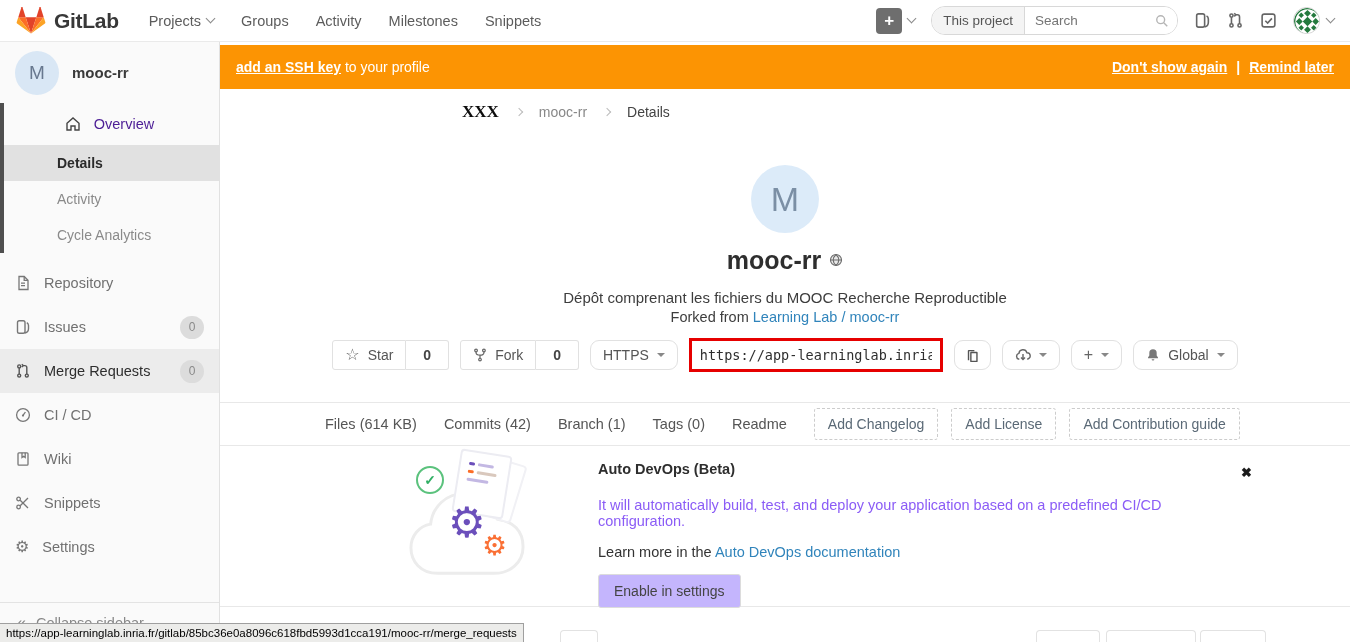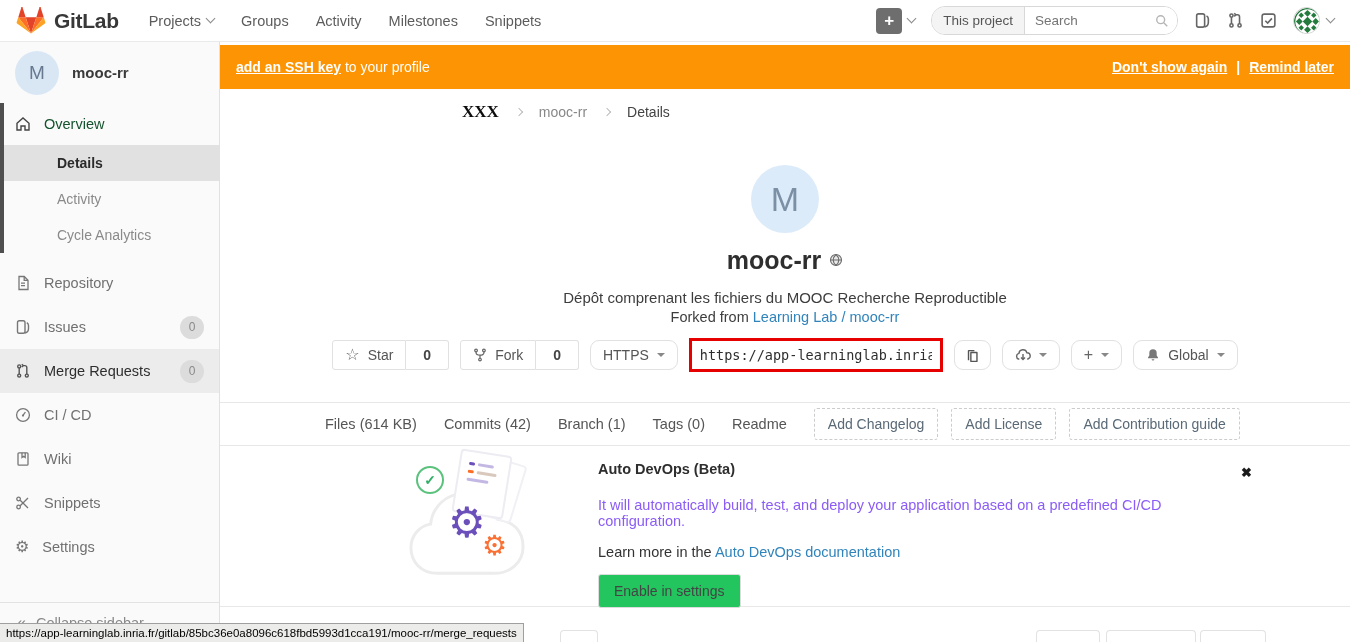--- a/index.html
+++ b/index.html
@@ -39,21 +39,21 @@
   
   .sidebar { position:absolute; top:42px; left:0; width:220px; height:600px; background:#fafafa;
     border-right:1px solid #e1e1e1; z-index:5; }
   .project-head { height:61px; display:flex; align-items:center; gap:13px; padding:0 15px; }
   .project-avatar { width:44px; height:44px; border-radius:50%; background:#d9e7f5; color:#68788f;
     font-size:19px; display:flex; align-items:center; justify-content:center; }
   .project-name { font-size:15px; color:#3a3a3a; font-weight:bold; }
   .overview-section { border-left:4px solid #4f4f4f; }
   .side-item { display:flex; align-items:center; gap:13px; padding:0 15px; font-size:14.5px; color:#707070; cursor:pointer; }
   .overview-section .side-item { padding-left:11px; }
-  .ov-item { height:42px; color:#14532d; }
+  .ov-item { height:42px; color:#4c1d95;justify-content:center; }
   .sub-item { height:36px; padding-left:53px; font-size:14px; color:#8a8a8a; cursor:pointer; display:flex; align-items:center; }
   .sub-active { background:#e1e1e1; color:#2b2b2b; font-weight:bold; }
   .top-item { height:44px; }
   .menu-block { margin-top:8px; }
   .row-hover { background:#ececec; }
   .badge { margin-left:auto; background:#dcdcdc; color:#8a8a8a; font-size:12px; min-width:24px; height:23px;
     border-radius:12px; display:flex; align-items:center; justify-content:center; padding:0 8px; }
   .gear-glyph { font-size:16px; color:#777; line-height:1; }
   .collapse-row { position:absolute; bottom:0; left:0; width:100%; height:40px; border-top:1px solid #e3e3e3;
     display:flex; align-items:center; gap:10px; padding:0 17px; color:#888; font-size:14.5px; cursor:pointer; background:#fafafa; }
@@ -119,21 +119,21 @@
   .check-circle { position:absolute; left:8px; top:14px; width:28px; height:28px; border:2px solid #5bc27d;
     border-radius:50%; background:#fff; color:#31af64; display:flex; align-items:center; justify-content:center;
     font-size:14px; font-weight:bold; }
   .gear-purple { position:absolute; left:40px; top:50px; font-size:42px; color:#6b4fbb; line-height:1; }
   .gear-orange { position:absolute; left:74px; top:80px; font-size:28px; color:#fa7035; line-height:1; }
   .devops-text { margin-left:68px; padding-top:15px; width:640px; }
   .devops-title { font-weight:bold; font-size:14.5px; color:#2e2e2e; }
   .devops-body { margin-top:20px; font-size:14.5px; color:#8b5cf6; }
   .devops-learn { margin-top:15px; font-size:14.5px; color:#333; white-space:pre-wrap; }
   .enable-btn { margin-top:14px; display:inline-block; border:1px solid #dcdcdc; border-radius:3px;
-    padding:8px 15px; font-size:14px; color:#444; background:#22c55e; cursor:pointer; }
+    padding:8px 15px; font-size:14px; color:#444; background:#c4b5fd; cursor:pointer; }
   .close-x { position:absolute; right:98px; top:19px; color:#1a1a1a; font-size:13px; cursor:pointer; font-weight:bold; }
 
   .partial-btn { position:absolute; height:12px; bottom:0; border:1px solid #e2e2e2; border-bottom:none;
     border-radius:4px 4px 0 0; background:#fff; }
   .pb1 { left:340px; width:38px; }
   .pb2 { left:816px; width:64px; }
   .pb3 { left:886px; width:90px; }
   .pb4 { left:980px; width:66px; }
 
   .status-tooltip { position:absolute; left:0; bottom:0; height:19px; background:#ececea;

